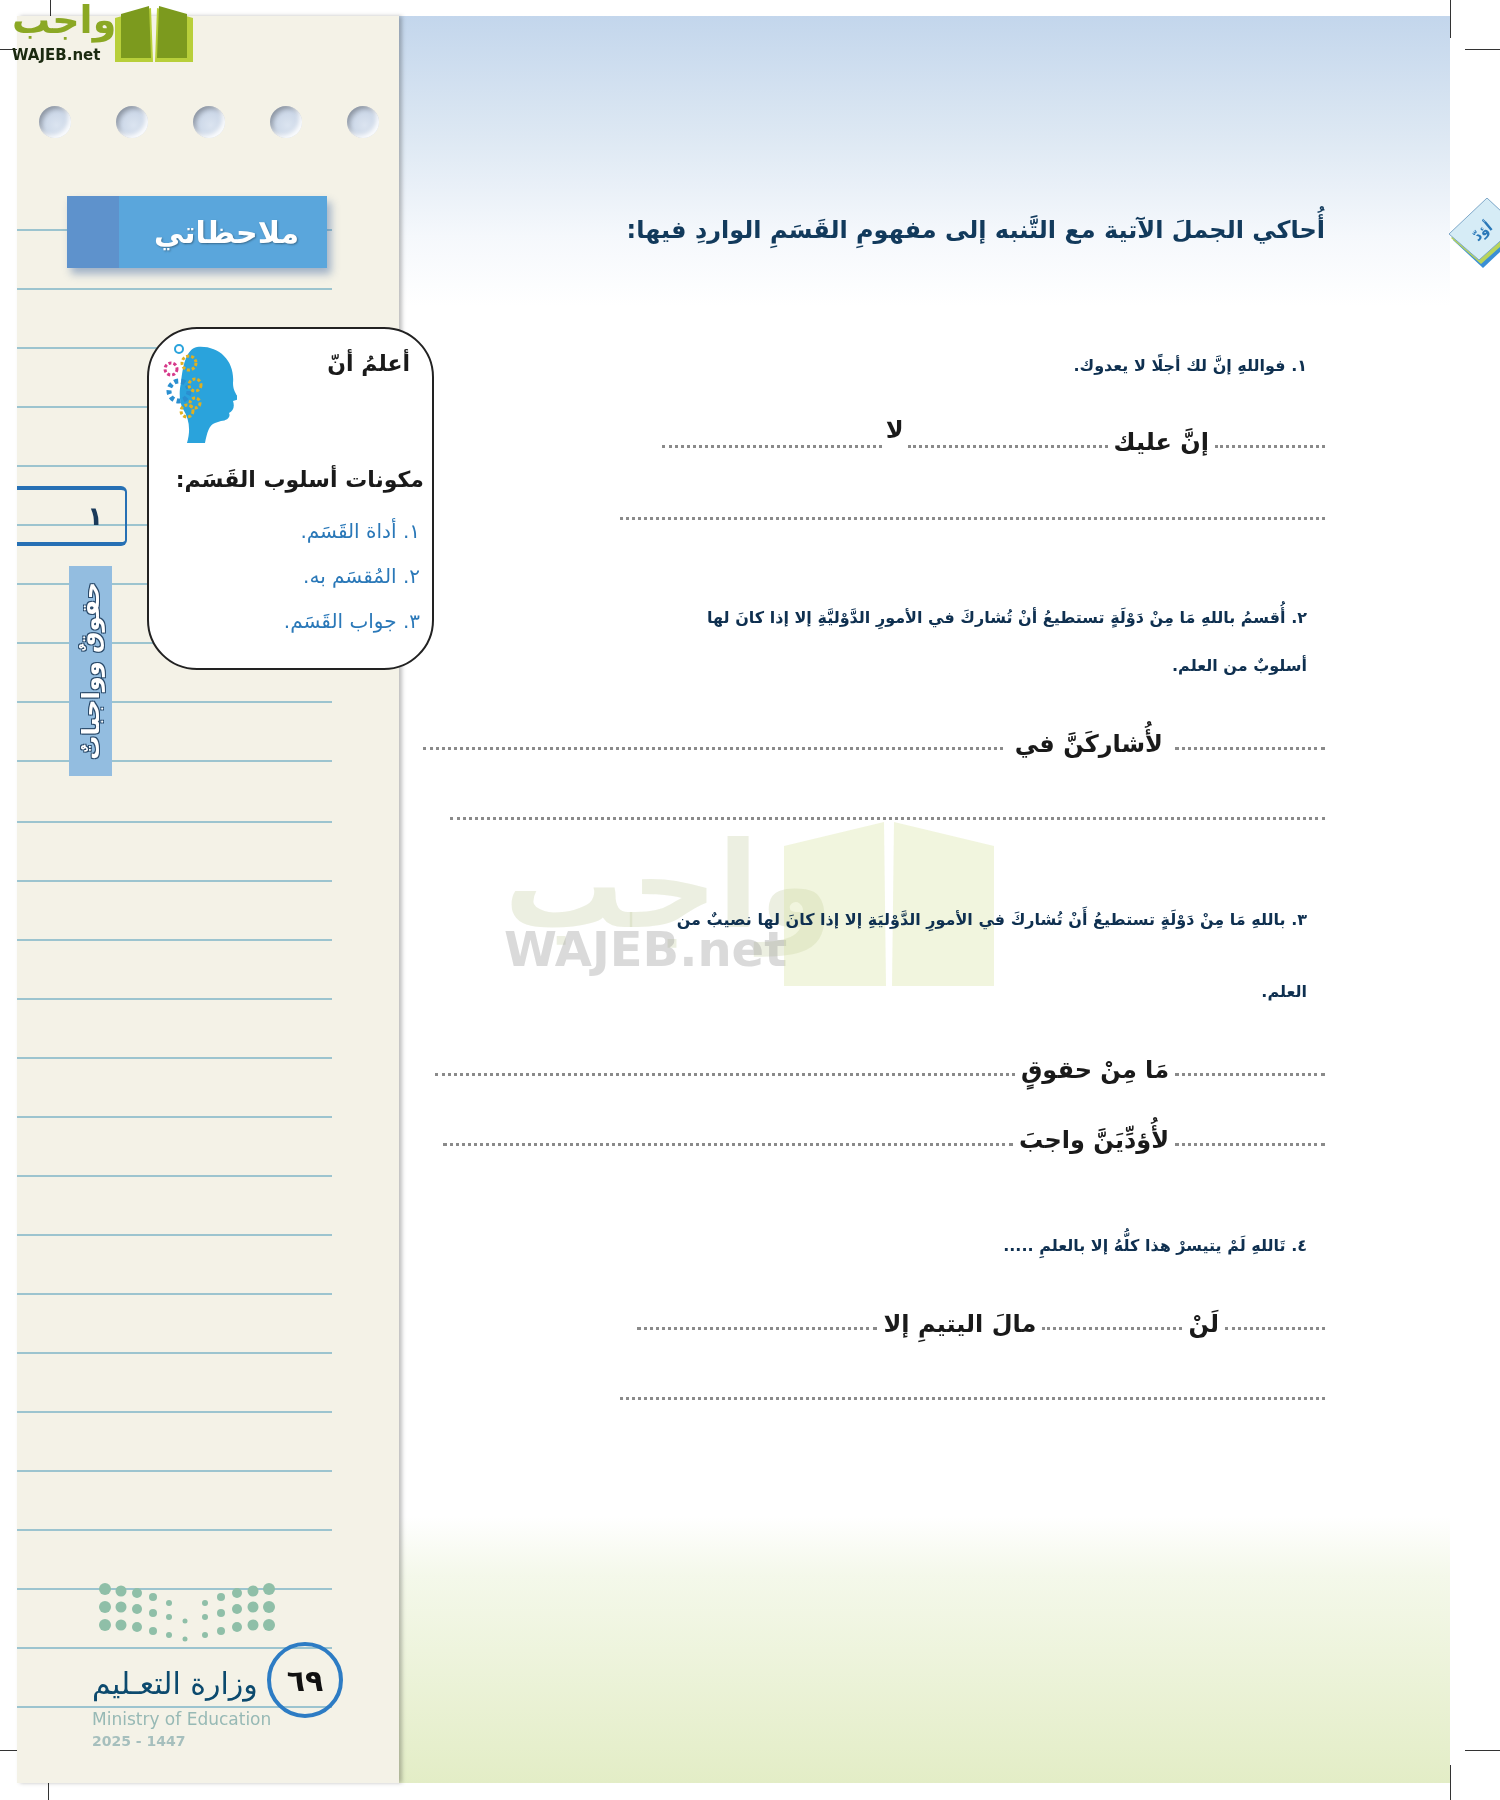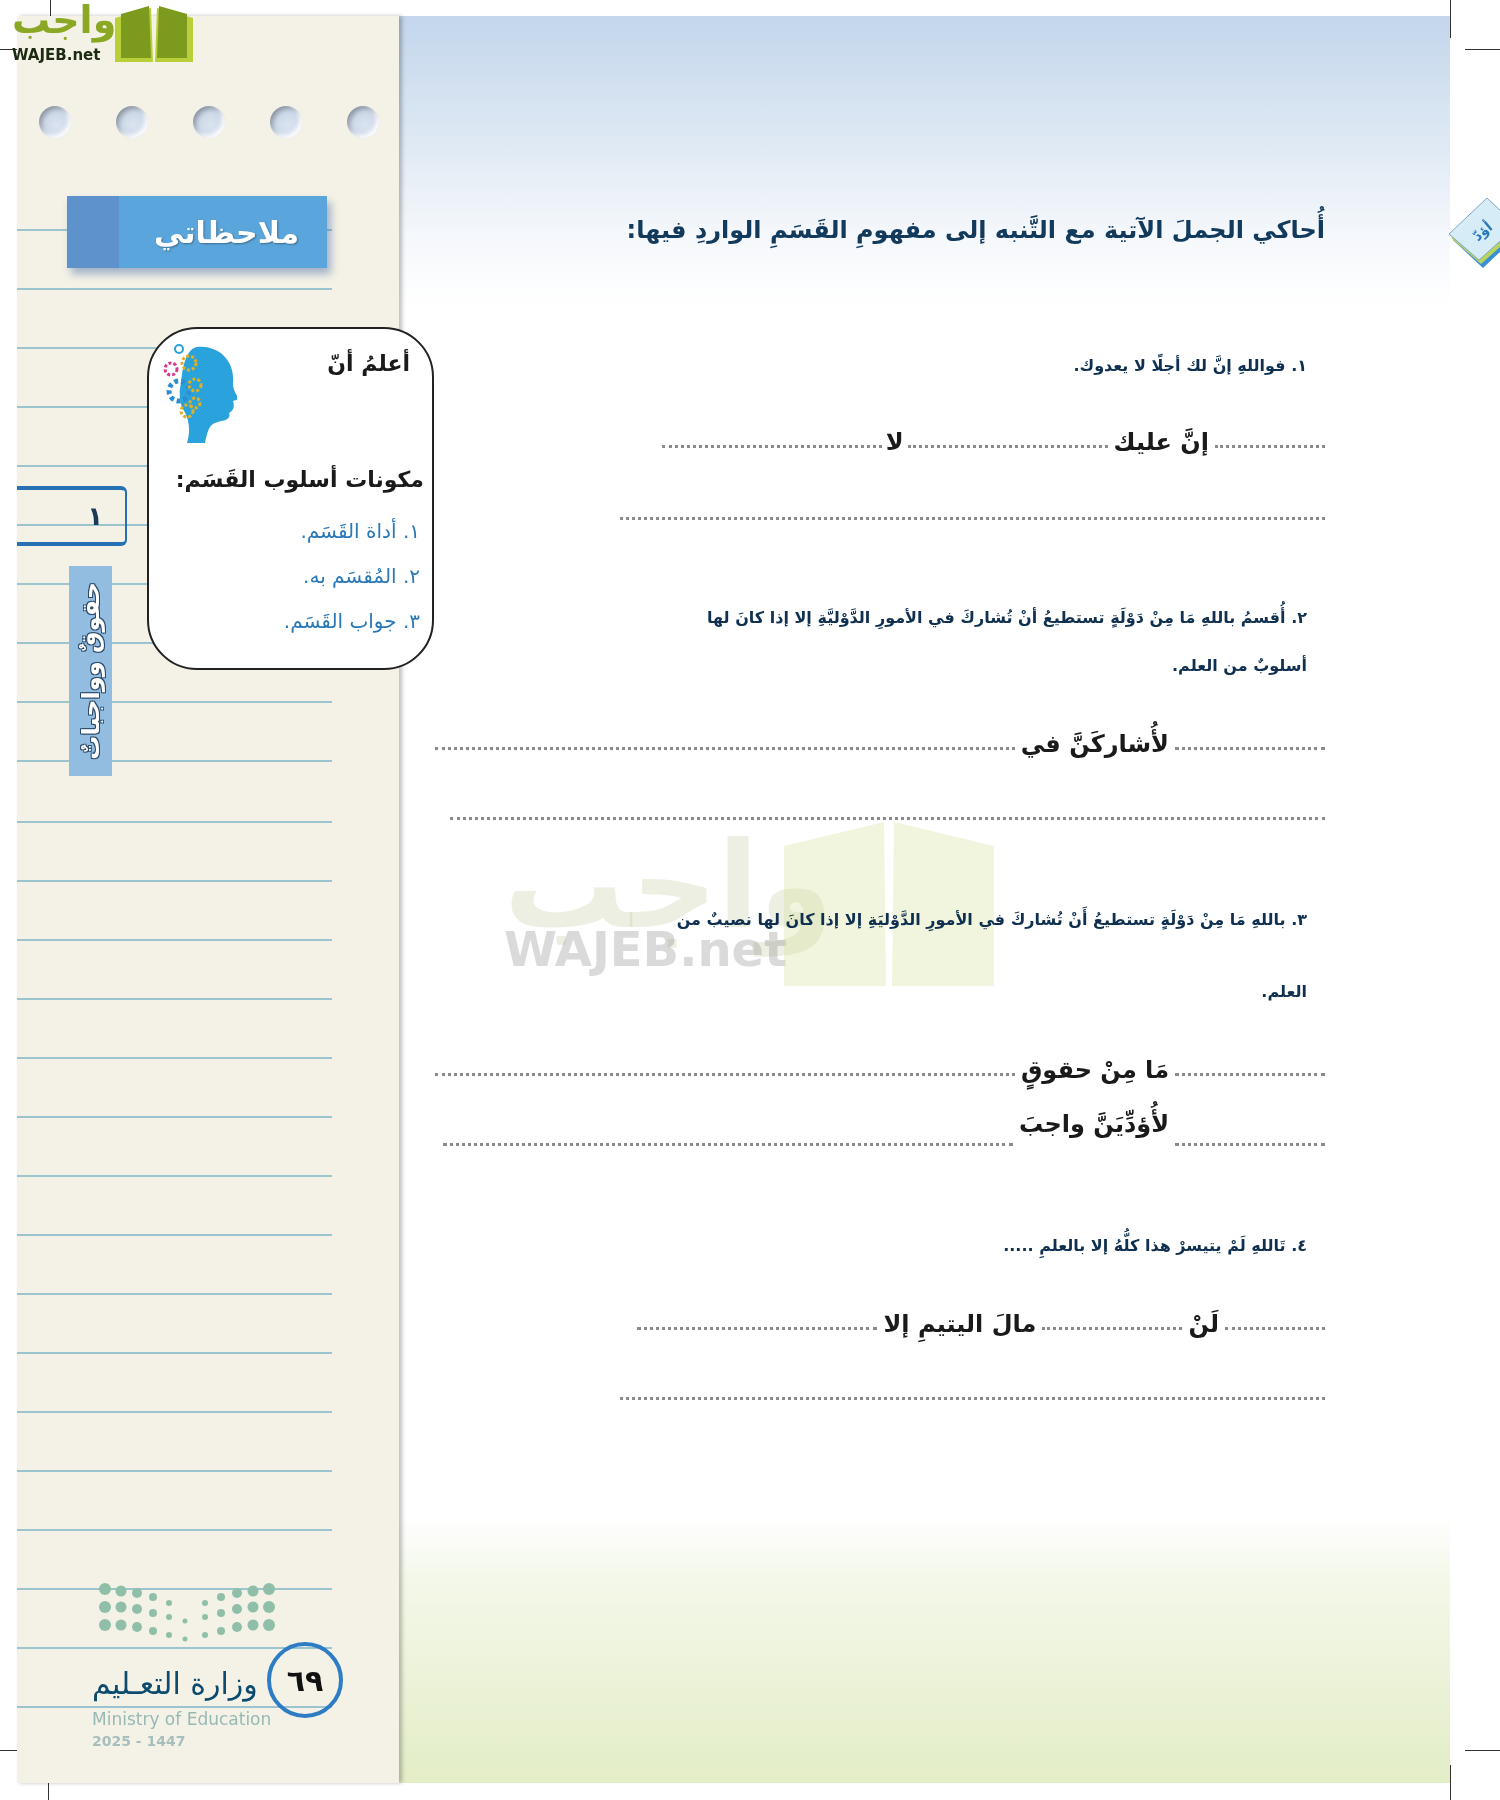--- a/index.html
+++ b/index.html
@@ -260,58 +260,58 @@
     </div>
 
     <div class="q" style="top:326px">
       <span>١.</span>
       <span>فواللهِ إنَّ لك أجلًا لا يعدوك.</span>
     </div>
     <div class="ans" style="top:400px">
       <span class="dots" style="width:110px"></span>
       <span style="margin:0 6px">إنَّ عليك</span>
       <span class="dots" style="width:200px"></span>
-      <span style="margin:0 4px">لا</span>
+      <span style="margin:12px 4px">لا</span>
       <span class="dots" style="width:220px"></span>
     </div>
     <div class="ans" style="top:472px">
       <span class="dots" style="width:705px"></span>
     </div>
 
     <div class="q" style="top:578px">
       <span>٢.</span>
       <span>أُقسمُ باللهِ مَا مِنْ دَوْلَةٍ تستطيعُ أنْ تُشاركَ في الأمورِ الدَّوْليَّةِ إلا إذا كانَ لها</span>
     </div>
     <div class="q" style="top:626px">
       <span>أسلوبٌ من العلم.</span>
     </div>
     <div class="ans" style="top:702px">
       <span class="dots" style="width:150px"></span>
-      <span style="margin:0 6px">لأُشاركَنَّ في</span>
+      <span style="margin:0 12px">لأُشاركَنَّ في</span>
       <span class="dots" style="width:580px"></span>
     </div>
     <div class="ans" style="top:772px">
       <span class="dots" style="width:875px"></span>
     </div>
 
     <div class="q" style="top:880px">
       <span>٣.</span>
       <span>باللهِ مَا مِنْ دَوْلَةٍ تستطيعُ أَنْ تُشاركَ في الأمورِ الدَّوْليَةِ إلا إذا كانَ لها نصيبٌ من</span>
     </div>
     <div class="q" style="top:952px">
       <span>العلم.</span>
     </div>
     <div class="ans" style="top:1028px">
       <span class="dots" style="width:150px"></span>
       <span style="margin:0 6px">مَا مِنْ حقوقٍ</span>
       <span class="dots" style="width:580px"></span>
     </div>
     <div class="ans" style="top:1098px">
       <span class="dots" style="width:150px"></span>
-      <span style="margin:16px 6px">لأُؤدِّيَنَّ واجبَ</span>
+      <span style="margin:0 6px">لأُؤدِّيَنَّ واجبَ</span>
       <span class="dots" style="width:570px"></span>
     </div>
 
     <div class="q" style="top:1206px">
       <span>٤.</span>
       <span>تَاللهِ لَمْ يتيسرْ هذا كلُّهُ إلا بالعلمِ .....</span>
     </div>
     <div class="ans" style="top:1282px">
       <span class="dots" style="width:100px"></span>
       <span style="margin:0 6px">لَنْ</span>

